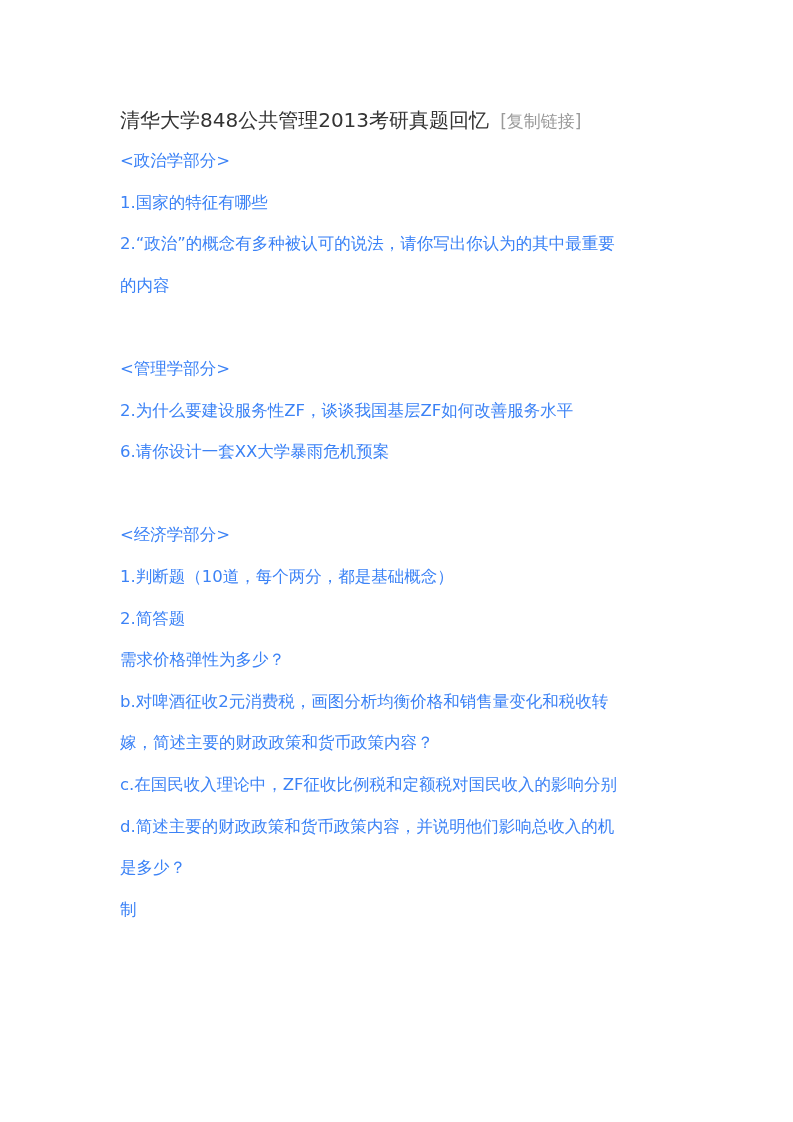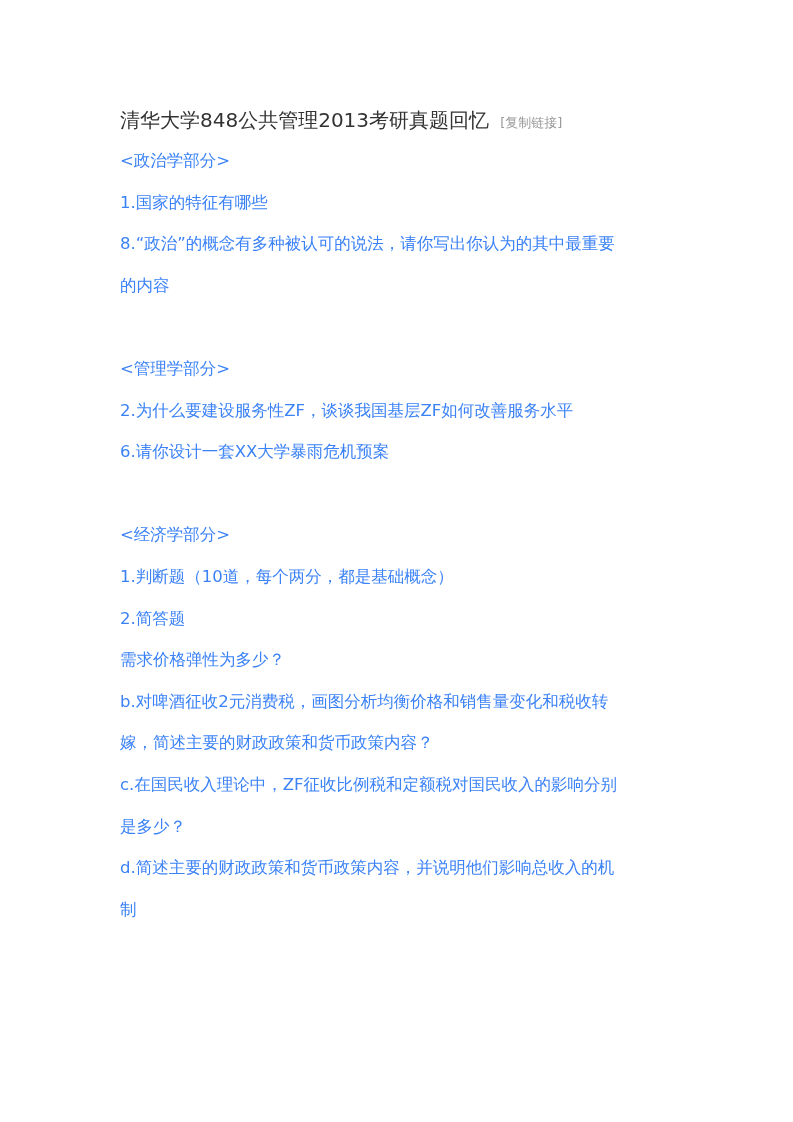--- a/index.html
+++ b/index.html
@@ -25,21 +25,21 @@
     height: 36px;
     line-height: 32px;
     white-space: nowrap;
   }
   .title {
     font-size: 20px;
     color: #333333;
     margin-top: 8px;
   }
   .copy-link {
-    font-size: 13px;
+    font-size: 17px;
     color: #999999;
     margin-left: 6px;
     cursor: pointer;
   }
   .line {
     font-size: 16.5px;
     line-height: 41.6px;
     height: 41.6px;
     white-space: nowrap;
     color: #3b82f6;
@@ -53,21 +53,21 @@
 
 <div class="page">
   <div class="title-row">
     <span class="title">清华大学848公共管理2013考研真题回忆</span>
     <span class="copy-link">[复制链接]</span>
   </div>
 
   <div>
     <div class="line">&lt;政治学部分&gt;</div>
     <div class="line">1.国家的特征有哪些</div>
-    <div class="line">8.“政治”的概念有多种被认可的说法，请你写出你认为的其中最重要</div>
+    <div class="line">2.“政治”的概念有多种被认可的说法，请你写出你认为的其中最重要</div>
     <div class="line">的内容</div>
   </div>
 
   <div class="blank"></div>
 
   <div>
     <div class="line">&lt;管理学部分&gt;</div>
     <div class="line">2.为什么要建设服务性ZF，谈谈我国基层ZF如何改善服务水平</div>
     <div class="line">6.请你设计一套XX大学暴雨危机预案</div>
   </div>
@@ -75,17 +75,17 @@
   <div class="blank"></div>
 
   <div>
     <div class="line">&lt;经济学部分&gt;</div>
     <div class="line">1.判断题（10道，每个两分，都是基础概念）</div>
     <div class="line">2.简答题</div>
     <div class="line">需求价格弹性为多少？</div>
     <div class="line">b.对啤酒征收2元消费税，画图分析均衡价格和销售量变化和税收转</div>
     <div class="line">嫁，简述主要的财政政策和货币政策内容？</div>
     <div class="line">c.在国民收入理论中，ZF征收比例税和定额税对国民收入的影响分别</div>
+    <div class="line">d.简述主要的财政政策和货币政策内容，并说明他们影响总收入的机</div>
     <div class="line">是多少？</div>
-    <div class="line">d.简述主要的财政政策和货币政策内容，并说明他们影响总收入的机</div>
     <div class="line">制</div>
   </div>
 </div>
 
 </body></html>

